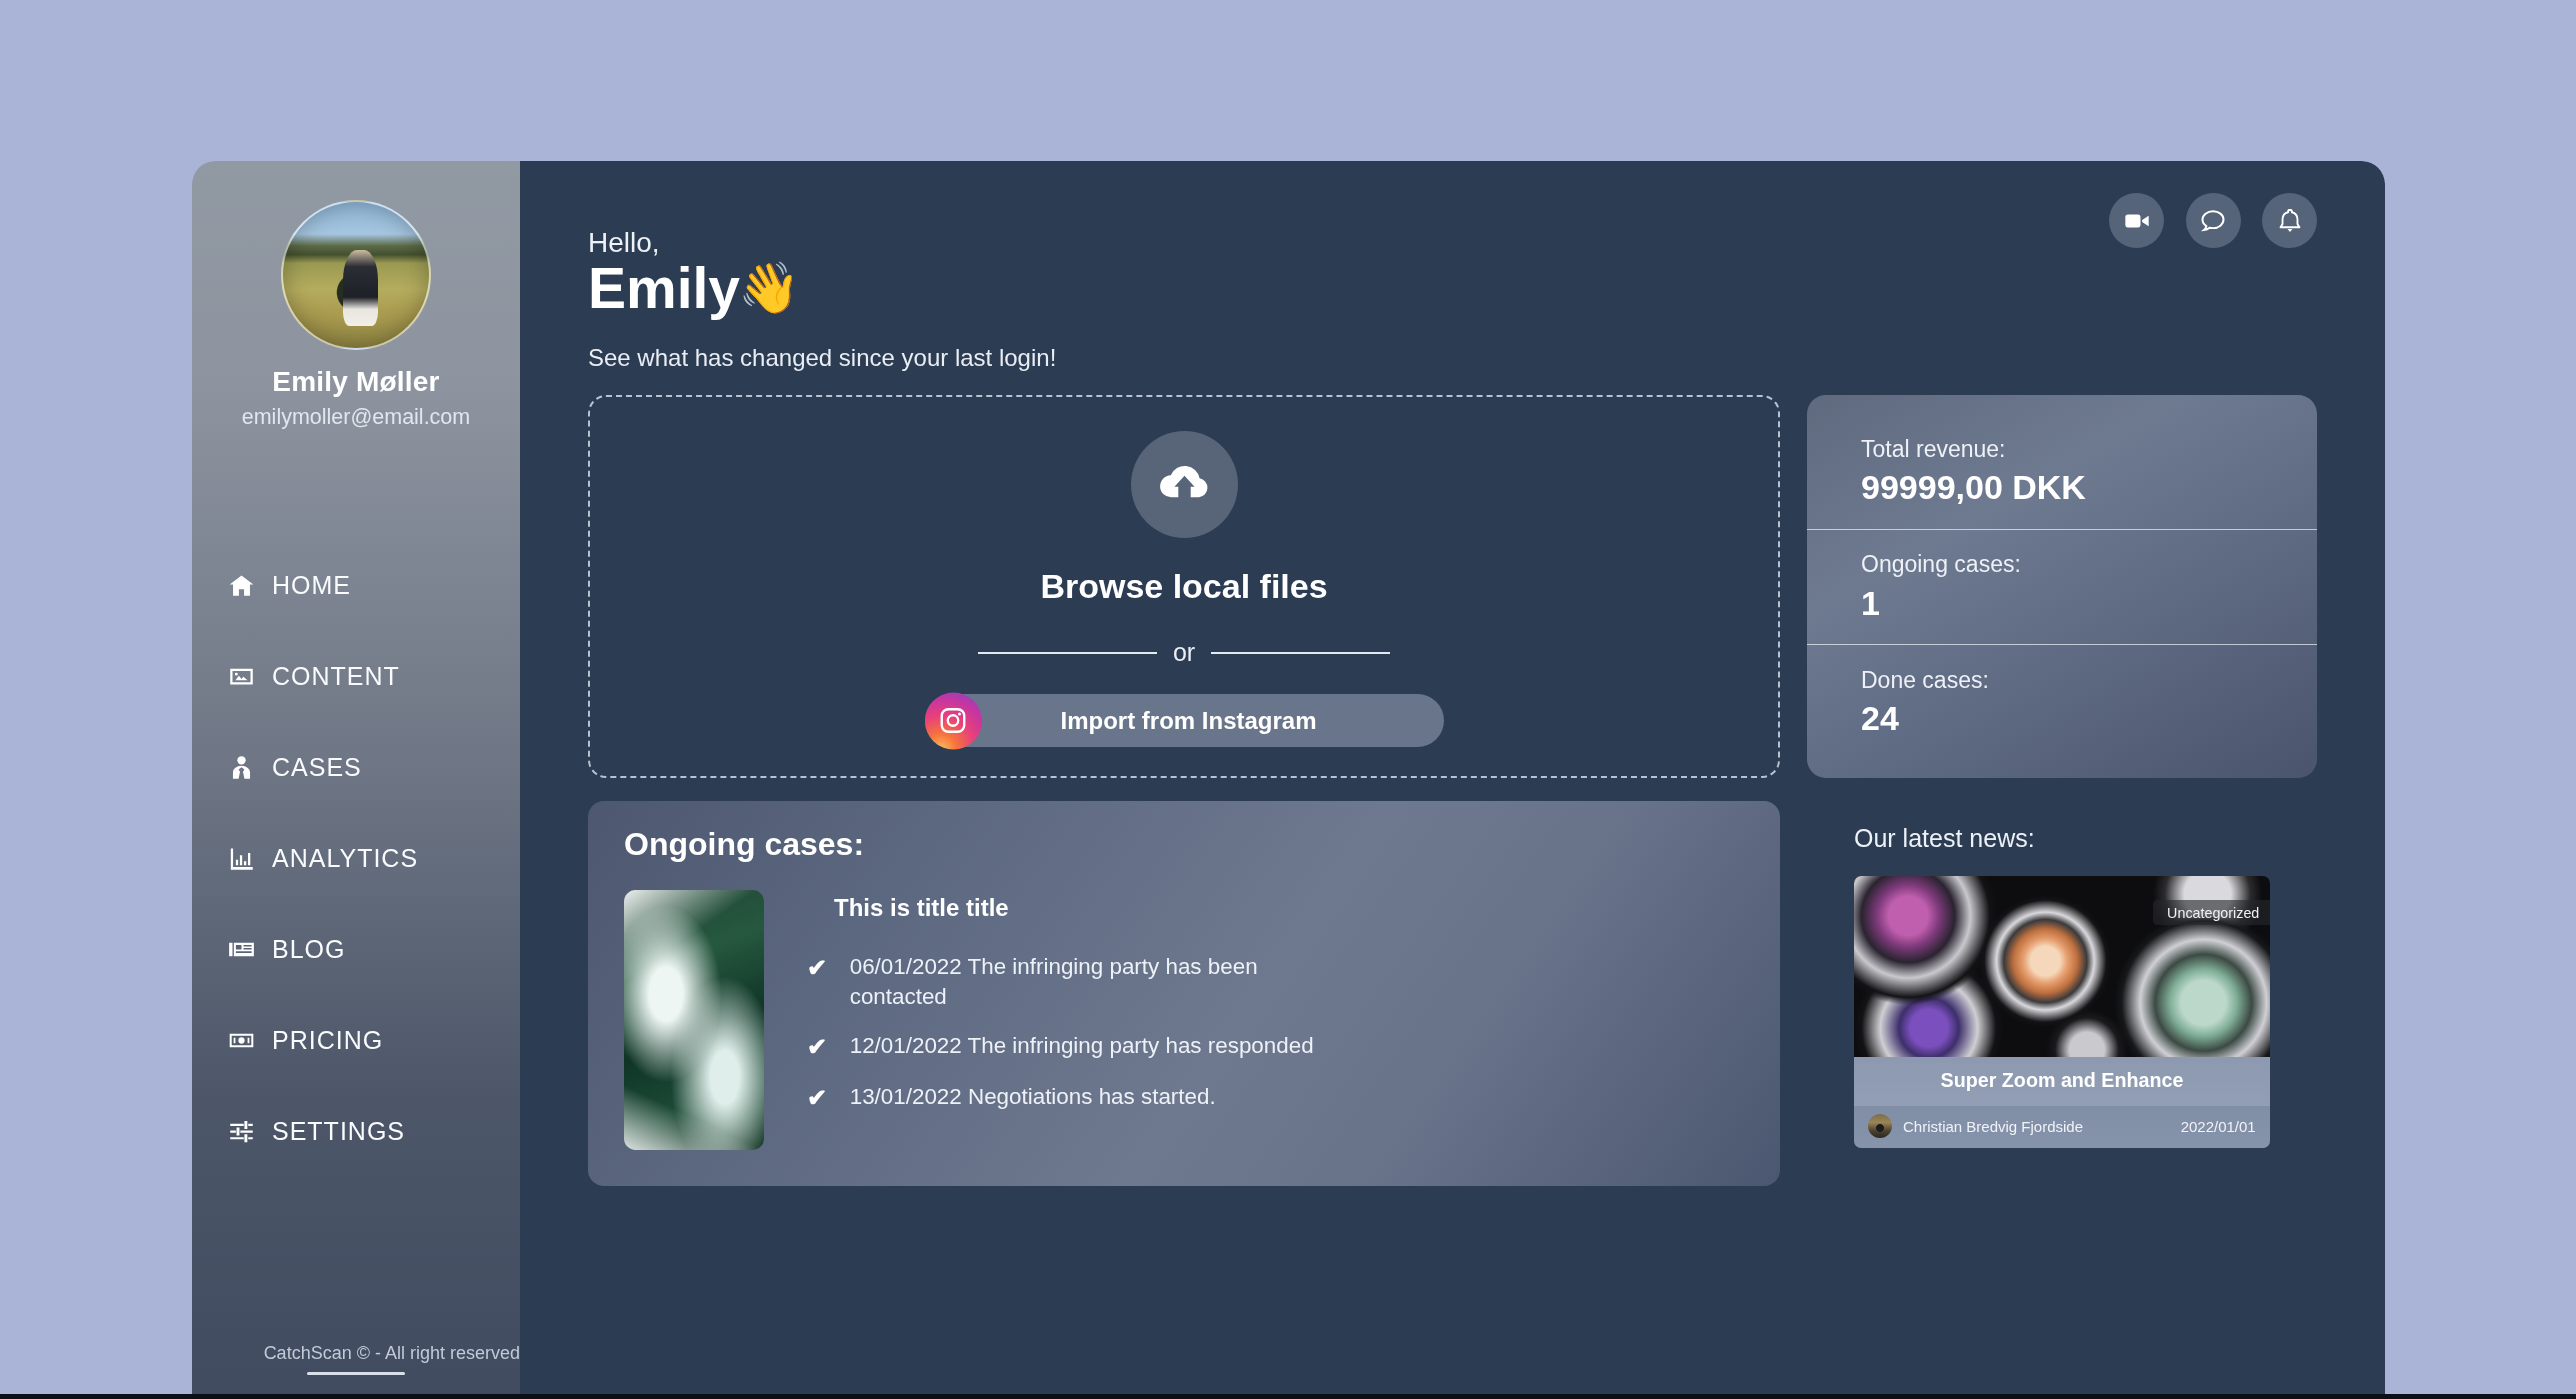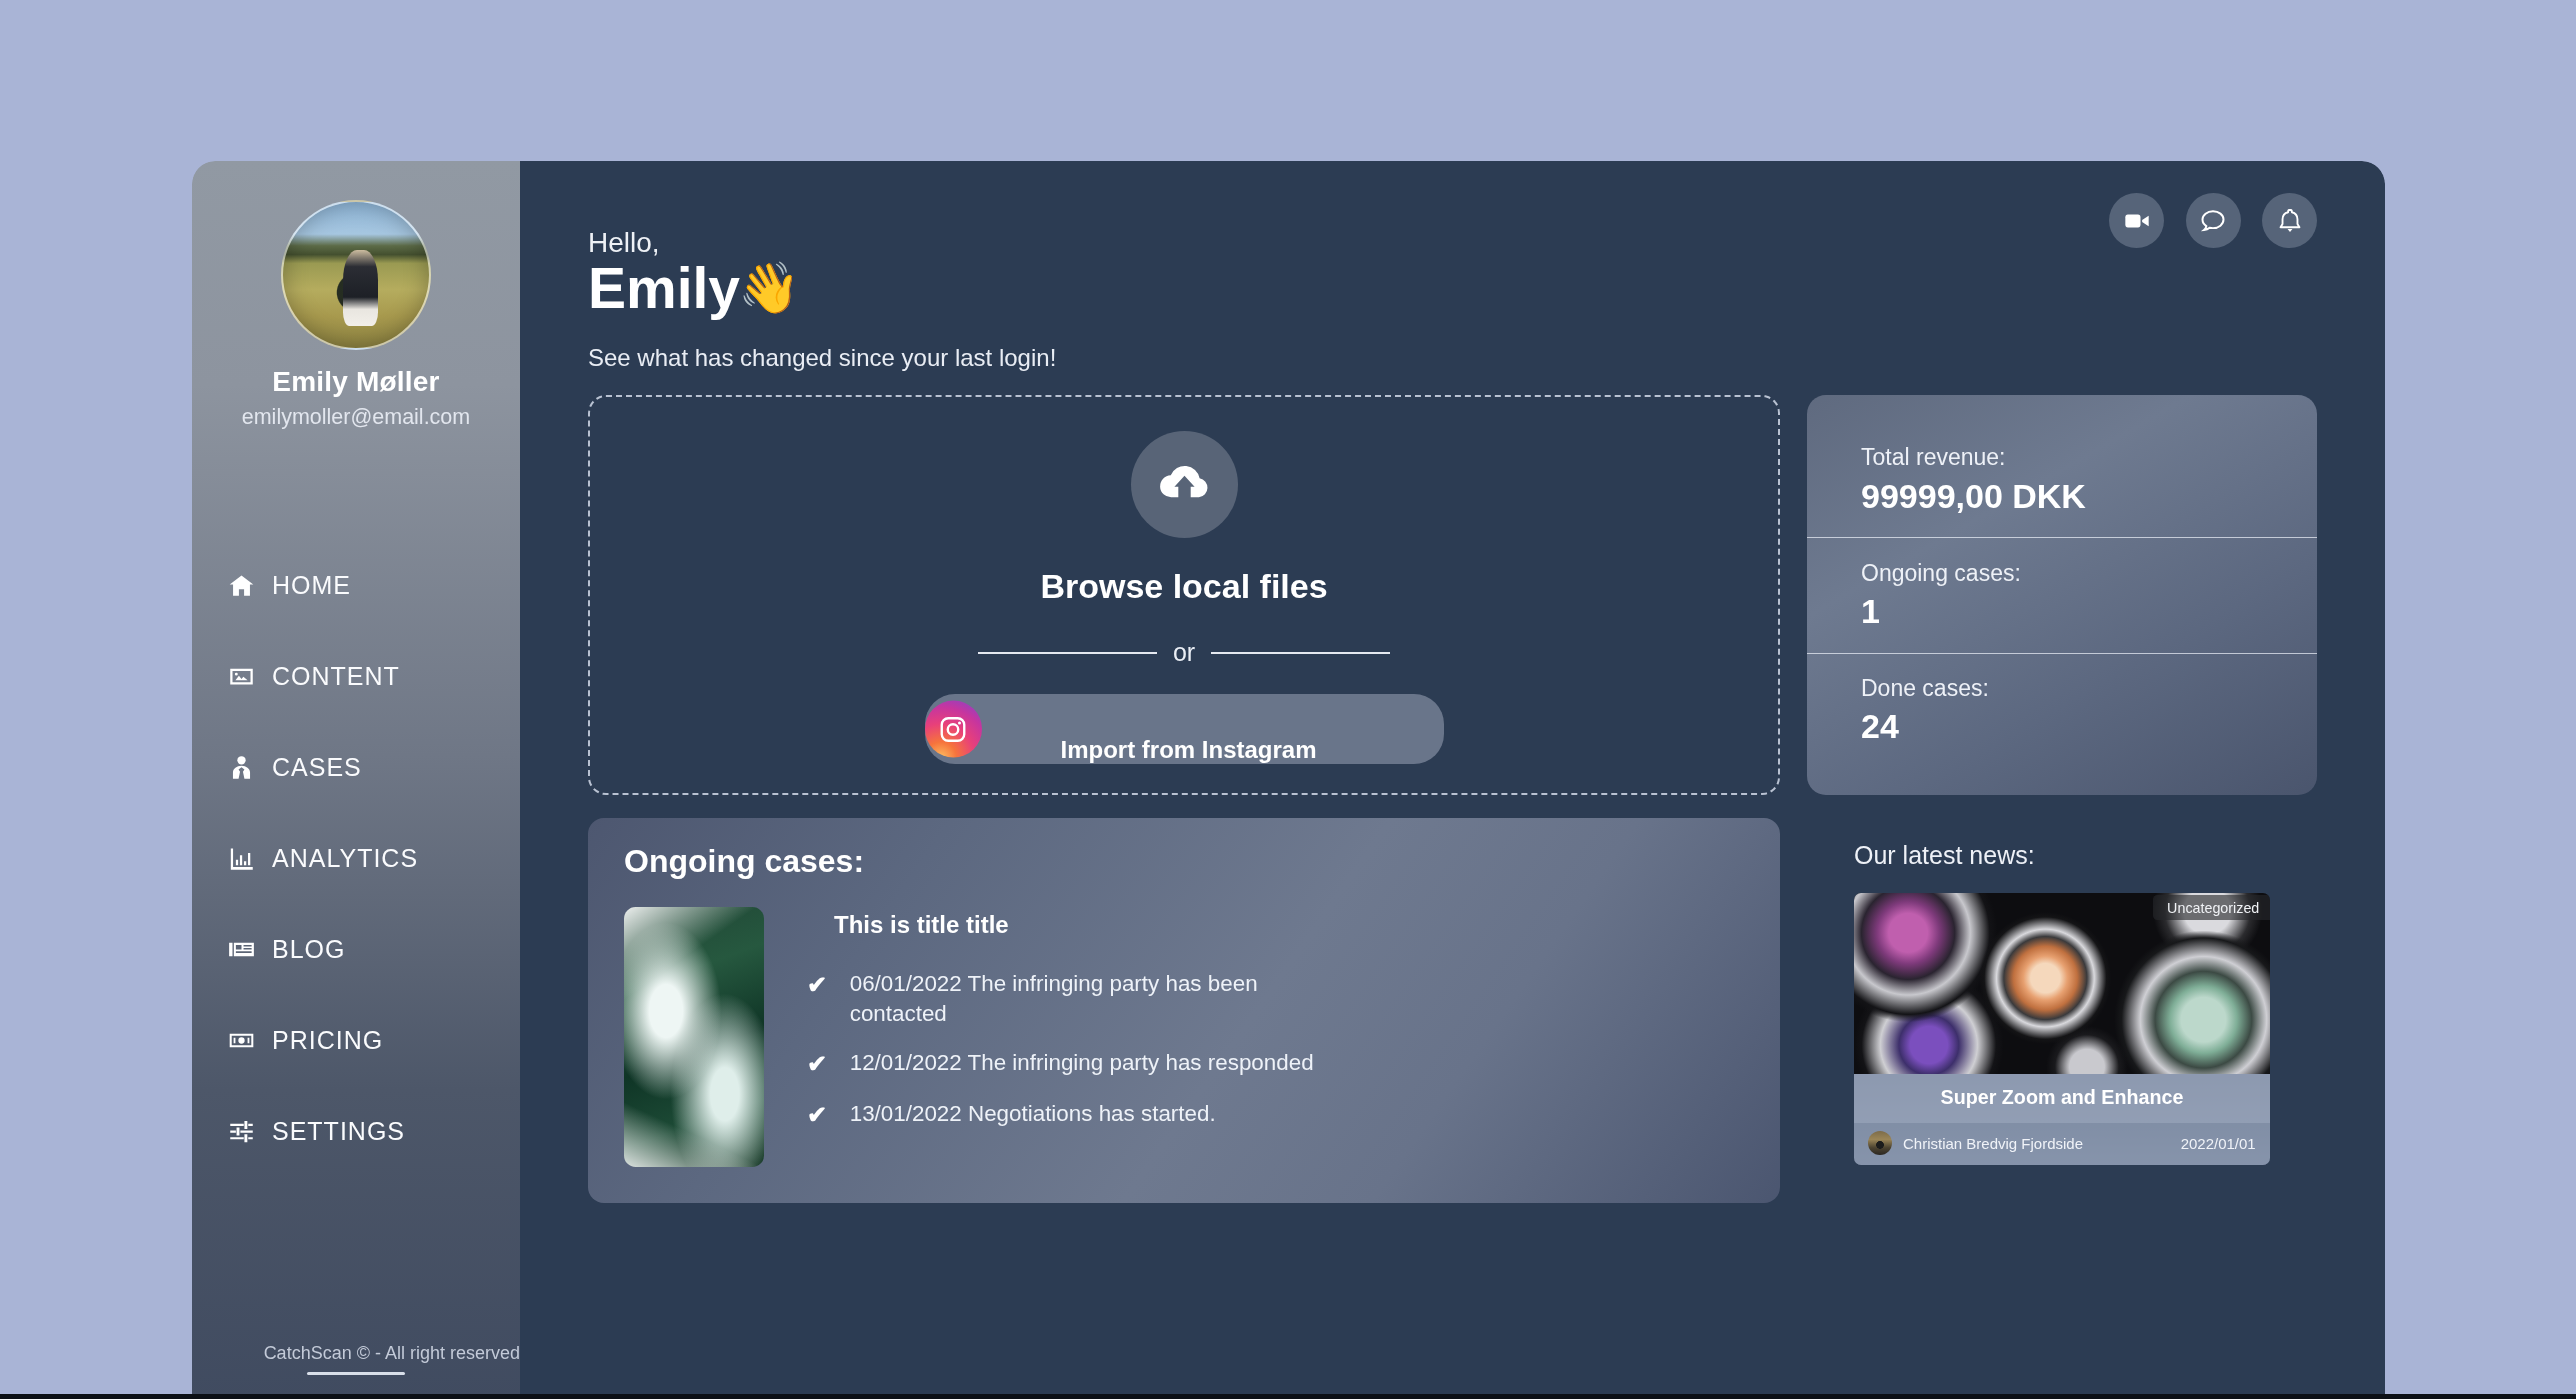--- a/index.html
+++ b/index.html
@@ -128,23 +128,23 @@
   .cloud-circle svg { width: 55px; height: 55px; fill: #fff; }
   .dz-title { color: #fff; font-size: 34px; font-weight: 700; margin-top: 29px; }
   .or-row {
     display: flex; align-items: center; justify-content: center;
     width: 412px; margin-top: 32px; gap: 16px;
   }
   .or-line { flex: 1; height: 1.8px; background: #e5e9f0; }
   .or-text { color: #eaeef5; font-size: 25px; font-weight: 300; }
   .ig-btn {
     margin-top: 27px;
-    width: 519px; height: 70px; border-radius: 30px;
+    width: 519px; height: 53px; border-radius: 30px;
     background: #69758a;
-    display: flex; align-items: flex-end;
+    display: flex; align-items: center;
     position: relative; cursor: pointer; border: none;
   }
   .ig-badge {
     position: absolute; left: 0; top: 50%; transform: translateY(-50%);
     width: 57px; height: 57px; border-radius: 50%;
     background: radial-gradient(circle at 28% 100%, #fdbd61 0%, #f6743c 22%, #e8407a 48%, #c6359f 72%, #7b46d1 100%);
     display: flex; align-items: center; justify-content: center;
   }
   .ig-badge svg { width: 30px; height: 30px; }
   .ig-label {
@@ -214,21 +214,21 @@
     background:
       radial-gradient(circle at 46% 47%, #f5d8bc 0 6%, #e7a070 9%, #c0703f 13%, #3a3a3c 17%, #d9d9dd 20%, #141416 25%, rgba(20,20,22,0) 27%),
       radial-gradient(circle at 84% 70%, #bcd8cb 0 6%, #7fae97 9%, #3c4a44 13%, #cfcfd4 17%, #17181a 22%, rgba(23,24,26,0) 24%),
       radial-gradient(circle at 13% 22%, #c05fae 0 5%, #7e3a7b 8%, #2a2430 12%, #c8c8cd 16%, #131316 21%, rgba(19,19,22,0) 23%),
       radial-gradient(circle at 18% 84%, #7b4fbe 0 5%, #3d2f6b 8%, #cfcfd3 13%, #131316 18%, rgba(19,19,22,0) 20%),
       radial-gradient(circle at 85% 10%, #dadade 0 6%, #2b2b2e 11%, rgba(43,43,46,0) 14%),
       radial-gradient(circle at 56% 96%, #c9c9ce 0 6%, #1a1a1d 11%, rgba(26,26,29,0) 14%),
       #0d0d10;
   }
   .news-badge {
-    position: absolute; right: 0; top: 2px;
+    position: absolute; right: 0; top: 24px;
     background: rgba(38,40,44,.62);
     color: #f0f2f5; font-size: 14.3px; font-weight: 300;
     padding: 4.5px 10.7px 4.5px 14.3px;
     border-radius: 4.5px 0 0 4.5px;
   }
   .news-caption {
     background: rgba(171,183,205,.62);
     color: #fff; font-size: 19.7px; font-weight: 600;
     text-align: center; padding: 11.6px 0 14.3px;
   }

